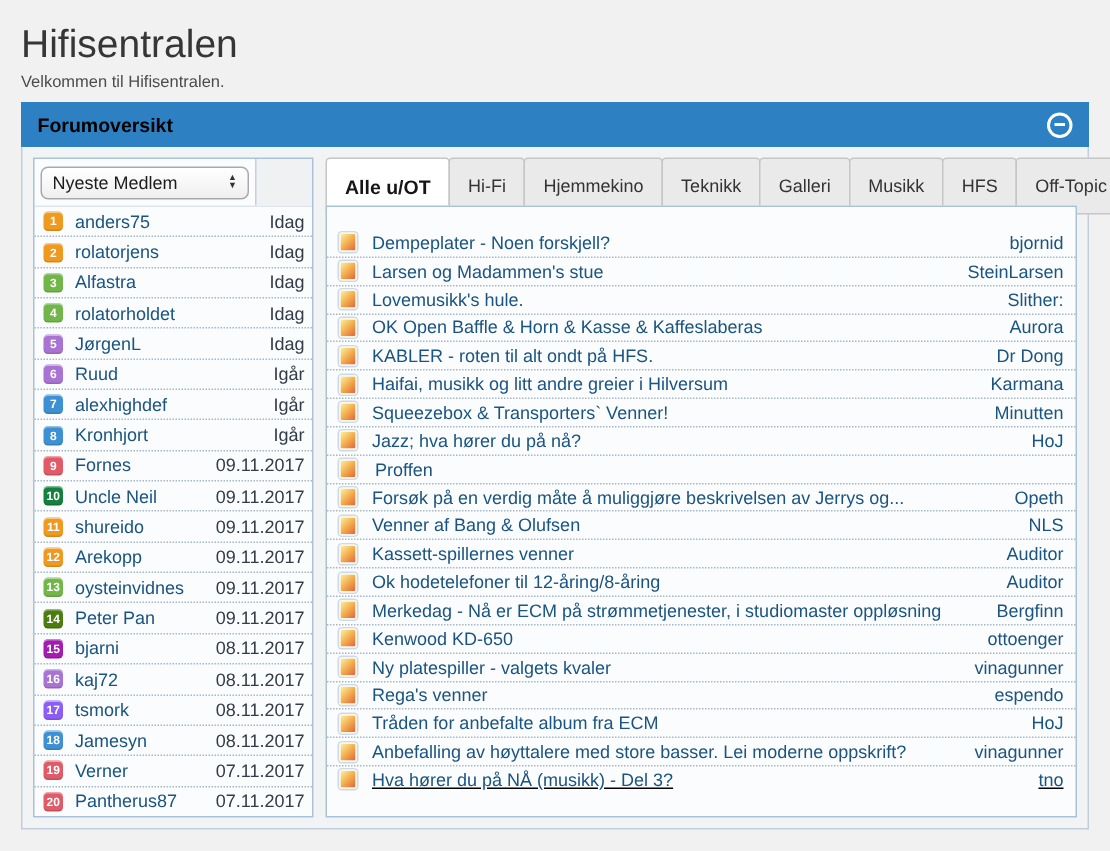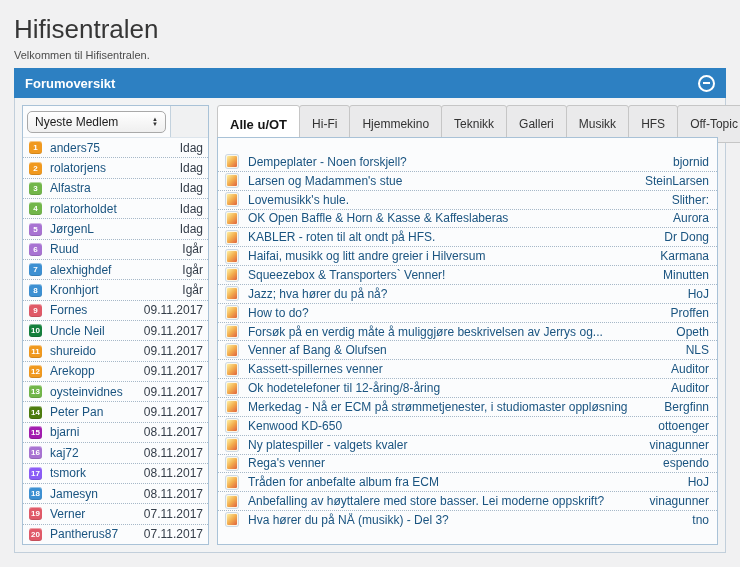--- a/index.html
+++ b/index.html
@@ -14,21 +14,21 @@
   .page-header { position: absolute; left: 14px; top: 14px; }
   .page-title { font-size: 26px; font-weight: 400; color: #363636; margin: 0; letter-spacing: 0; }
   .page-subtitle { font-size: 11px; color: #4c4c4c; margin-top: 4px; }
 
   .forum-box { position: absolute; left: 14px; top: 68px; width: 712px; height: 485px; }
   .forum-bar {
     height: 30px; background: #2d80c2;
     display: flex; align-items: center; justify-content: space-between;
     padding: 0 11px;
   }
-  .bar-title { color: #ffffff; font-weight: bold; font-size: 13px; }
+  .bar-title { color: #000000; font-weight: bold; font-size: 13px; }
   .collapse-btn {
     width: 17px; height: 17px; border: 2px solid #ffffff; border-radius: 50%;
     position: relative; cursor: pointer; flex: 0 0 auto;
   }
   .collapse-btn::after {
     content: ""; position: absolute; left: 3px; right: 3px; top: 50%; height: 2px;
     margin-top: -1px; background: #ffffff;
   }
 
   .forum-body {
@@ -85,21 +85,21 @@
   .tab.active { background: #ffffff; font-weight: bold; font-size: 13px; color: #161616; }
 
   .threads-panel {
     flex: 1; margin-top: 6px; background: #fbfcfd; border: 1px solid #a9c2d7;
     display: flex; flex-direction: column; padding: 15px 0; min-height: 0;
   }
   .t-row {
     flex: 1; display: flex; align-items: center;
     padding: 0 8px; border-bottom: 1px dotted #a6b8c8; font-size: 12px; min-width: 0;
   }
-  .t-row:last-child { border-bottom: none; }
+  .t-row:last-child { border-bottom: none; text-decoration: underline; }
   .t-icon {
     width: 12px; height: 13px; border-radius: 2px;
     background: linear-gradient(135deg, #fdf0a0 0%, #f3ae4e 50%, #e0633e 100%);
     border: 1px solid #fbf6e8; box-shadow: 0 0 0 1px #cdd9e4;
     flex: 0 0 12px;
   }
   .t-title {
     margin-left: 10px; color: #1a5480; flex: 1;
     white-space: nowrap; overflow: hidden; text-overflow: ellipsis; cursor: pointer;
   }
@@ -285,21 +285,20 @@
     <span class="t-title">Squeezebox &amp; Transporters` Venner!</span>
     <span class="t-author">Minutten</span>
   </div>
           <div class="t-row">
     <span class="t-icon"></span>
     <span class="t-title">Jazz; hva hører du på nå?</span>
     <span class="t-author">HoJ</span>
   </div>
           <div class="t-row">
     <span class="t-icon"></span>
-    <span class="t-title">How to do?</span>
     <span class="t-author">Proffen</span>
   </div>
           <div class="t-row">
     <span class="t-icon"></span>
     <span class="t-title">Forsøk på en verdig måte å muliggjøre beskrivelsen av Jerrys og...</span>
     <span class="t-author">Opeth</span>
   </div>
           <div class="t-row">
     <span class="t-icon"></span>
     <span class="t-title">Venner af Bang &amp; Olufsen</span>

